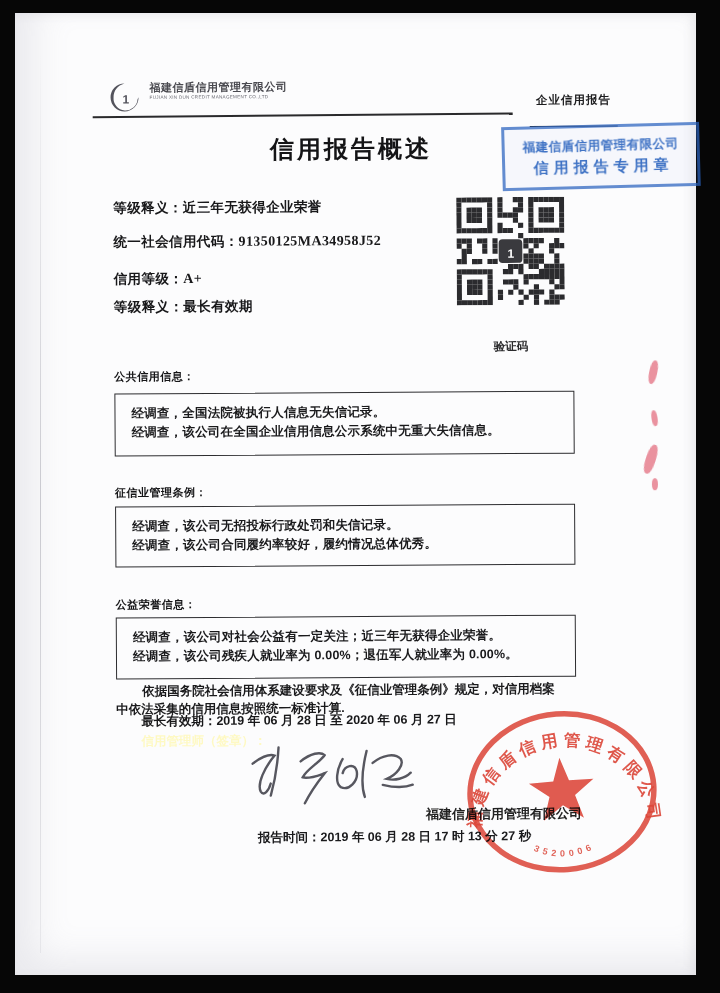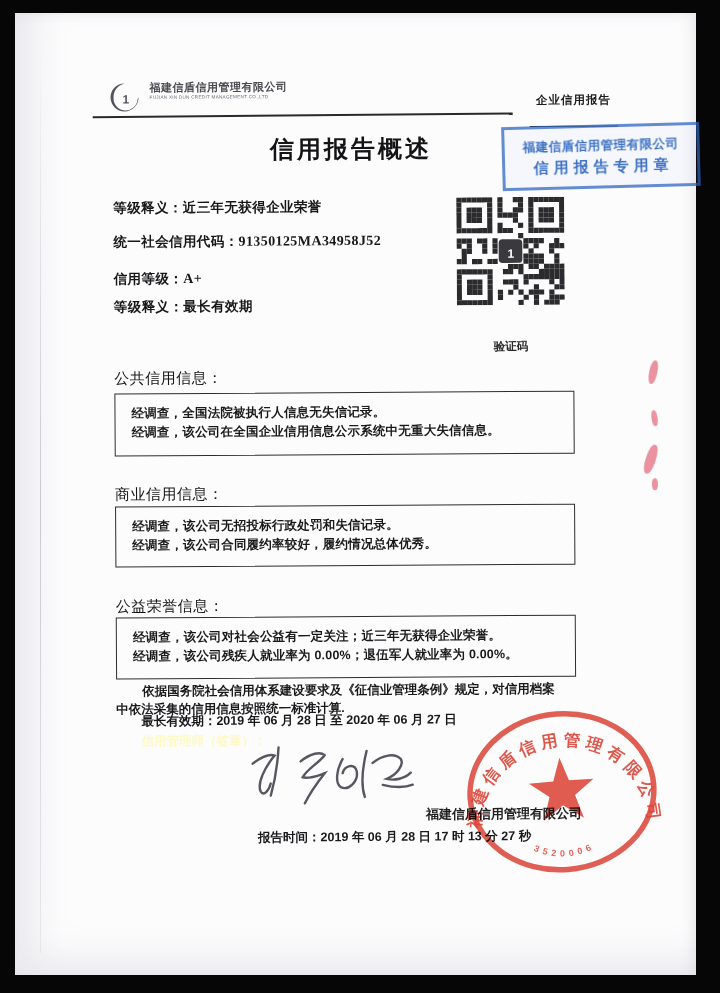--- a/index.html
+++ b/index.html
@@ -32,21 +32,21 @@
 
   
   .info-row{left:115px;font-size:13.5px;font-weight:700;letter-spacing:.4px;color:#18181a;}
   .info-row .val.serif{font-family:"Liberation Serif","DejaVu Serif",serif;font-size:14px;}
 
   
   .qr-wrap{left:458px;top:198px;width:108px;height:108px;}
   .qr-caption{left:458px;top:326px;width:108px;text-align:center;font-size:11.5px;font-weight:700;color:#2a2a2c;margin-top:14px;}
 
   
-  .sec-title{left:115px;font-size:15px;font-weight:400;letter-spacing:.5px;color:#151517;}
+  .sec-title{left:115px;font-size:11px;font-weight:700;letter-spacing:.5px;color:#151517;}
   .sec-box{left:115px;width:460px;border:1.5px solid #2d2d30;padding:10px 0 0 16px;box-sizing:border-box;}
   .sec-box .line{font-size:12.5px;font-weight:700;line-height:19px;color:#1a1a1c;letter-spacing:.2px;}
 
   
   .note-line{left:115px;width:478px;font-size:12.5px;font-weight:700;line-height:18px;color:#1a1a1c;}
   .indent{padding-left:26px;}
   .validity{left:140px;top:712px;font-size:12.5px;font-weight:700;color:#18181a;}
   .manager{left:140px;top:732px;font-size:12.5px;font-weight:700;color:#fef9c3;}
 
   .footer-company{left:424px;top:806px;font-size:13px;font-weight:700;color:#222;}
@@ -322,21 +322,21 @@
         </svg>
     </div>
     <div class="abs qr-caption">验证码</div>
 
     <div class="abs sec-title" style="top:368px;">公共信用信息：</div>
     <div class="abs sec-box" style="top:392px;height:63px;">
       <div class="line">经调查，全国法院被执行人信息无失信记录。</div>
       <div class="line">经调查，该公司在全国企业信用信息公示系统中无重大失信信息。</div>
     </div>
 
-    <div class="abs sec-title" style="top:484px;">商业信用信息：</div>
+    <div class="abs sec-title" style="top:484px;">征信业管理条例：</div>
     <div class="abs sec-box" style="top:505px;height:61px;">
       <div class="line">经调查，该公司无招投标行政处罚和失信记录。</div>
       <div class="line">经调查，该公司合同履约率较好，履约情况总体优秀。</div>
     </div>
 
     <div class="abs sec-title" style="top:596px;">公益荣誉信息：</div>
     <div class="abs sec-box" style="top:616px;height:62px;">
       <div class="line">经调查，该公司对社会公益有一定关注；近三年无获得企业荣誉。</div>
       <div class="line">经调查，该公司残疾人就业率为 0.00%；退伍军人就业率为 0.00%。</div>
     </div>

